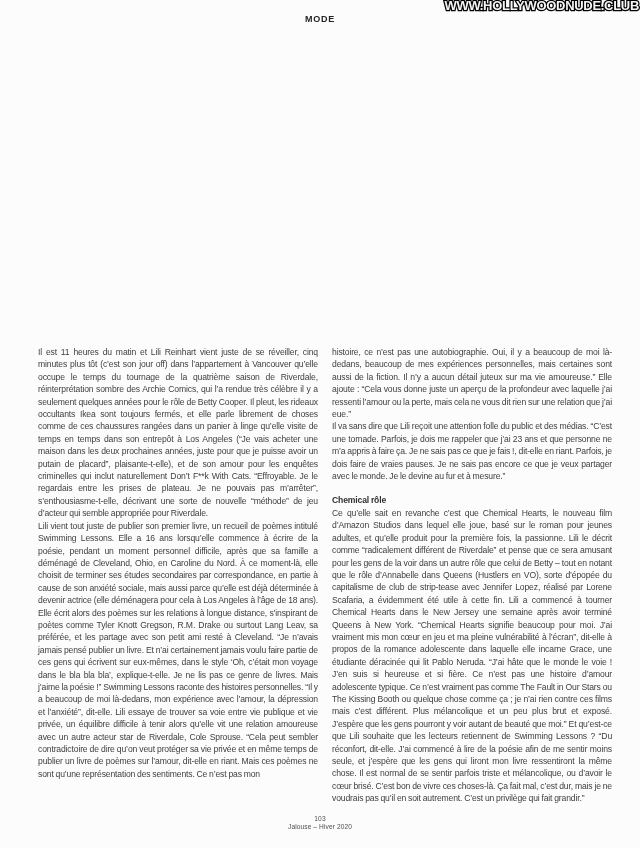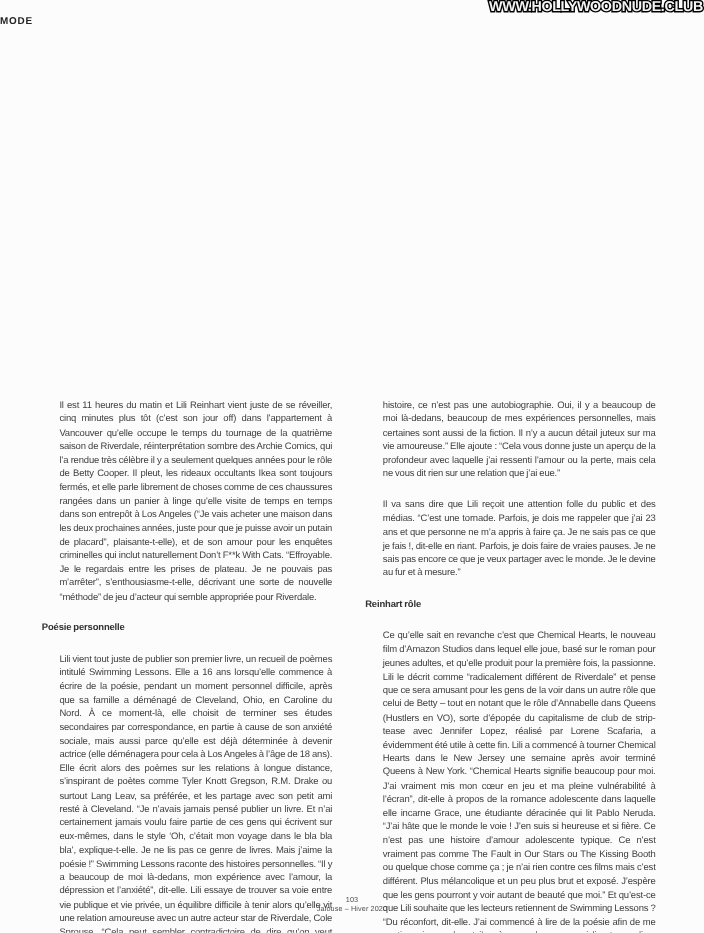--- a/index.html
+++ b/index.html
@@ -7,58 +7,57 @@
     width:640px;height:848px;background:#fcfcfc;position:relative;overflow:hidden;
     font-family:"Liberation Sans", sans-serif;
   }
   .page{position:absolute;left:0;top:0;width:640px;height:608px;}
   .watermark{
     position:absolute;top:-2px;right:1px;white-space:nowrap;
     font-size:13px;font-weight:bold;letter-spacing:-0.3px;
     color:#f4f4f4;-webkit-text-stroke:2.6px #000;paint-order:stroke fill;
   }
   .section-label{
-    position:absolute;top:14px;left:0;width:100%;
+    position:absolute;top:14px;left:0;width:100%;text-align:center;
     font-size:9px;font-weight:bold;letter-spacing:0.7px;color:#242424;
   }
   .columns{
     position:absolute;left:38px;top:346px;width:574px;
     display:flex;gap:14px;align-items:flex-start;
   }
   .col{
     width:280px;font-size:8.6px;line-height:12.4px;color:#3e3e3e;
     text-align:justify;letter-spacing:-0.15px;word-spacing:-0.35px;
   }
-  .block-p{margin:16px;}
+  .block-p{margin:0;}
   .block-h{margin:12px 0 0 0;font-weight:bold;color:#313131;}
   .it{}
   .footer{
     position:absolute;top:815px;left:0;width:100%;text-align:center;
     font-size:6.6px;line-height:8.2px;color:#4f4f4f;letter-spacing:0.1px;
   }
 </style>
 </head>
 <body>
 
 <div class="page">
 
   <div class="watermark">WWW.HOLLYWOODNUDE.CLUB</div>
 
   <div class="section-label">MODE</div>
 
   <div class="columns">
     <div class="col">
         <div class="block-p"><span>Il est 11 heures du matin et Lili Reinhart vient juste de se réveiller, cinq minutes plus tôt (c’est son jour off) dans l’appartement à Vancouver qu’elle occupe le temps du tournage de la quatrième saison de </span><span class="it">Riverdale</span><span>, réinterprétation sombre des </span><span class="it">Archie Comics</span><span>, qui l’a rendue très célèbre il y a seulement quelques années pour le rôle de Betty Cooper. Il pleut, les rideaux occultants Ikea sont toujours fermés, et elle parle librement de choses comme de ces chaussures rangées dans un panier à linge qu’elle visite de temps en temps dans son entrepôt à Los Angeles (</span><span class="it">“Je vais acheter une maison dans les deux prochaines années, juste pour que je puisse avoir un putain de placard”</span><span>, plaisante-t-elle), et de son amour pour les enquêtes criminelles qui inclut naturellement </span><span class="it">Don’t F**k With Cats. “Effroyable. Je le regardais entre les prises de plateau. Je ne pouvais pas m’arrêter”</span><span>, s’enthousiasme-t-elle, décrivant une sorte de nouvelle “méthode” de jeu d’acteur qui semble appropriée pour </span><span class="it">Riverdale</span><span>.</span></div>
-        <div class="block-h">Poésie personnelle</div>
         <div class="block-p"><span>Lili vient tout juste de publier son premier livre, un recueil de poèmes intitulé </span><span class="it">Swimming Lessons</span><span>. Elle a 16 ans lorsqu’elle commence à écrire de la poésie, pendant un moment personnel difficile, après que sa famille a déménagé de Cleveland, Ohio, en Caroline du Nord. À ce moment-là, elle choisit de terminer ses études secondaires par correspondance, en partie à cause de son anxiété sociale, mais aussi parce qu’elle est déjà déterminée à devenir actrice (elle déménagera pour cela à Los Angeles à l’âge de 18 ans). Elle écrit alors des poèmes sur les relations à longue distance, s’inspirant de poètes comme Tyler Knott Gregson, R.M. Drake ou surtout Lang Leav, sa préférée, et les partage avec son petit ami resté à Cleveland. </span><span class="it">“Je n’avais jamais pensé publier un livre. Et n’ai certainement jamais voulu faire partie de ces gens qui écrivent sur eux-mêmes, dans le style ‘Oh, c’était mon voyage dans le bla bla bla’, </span><span>explique-t-elle. </span><span class="it">Je ne lis pas ce genre de livres. Mais j’aime la poésie !” Swimming Lessons </span><span>raconte des histoires personnelles. </span><span class="it">“Il y a beaucoup de moi là-dedans, mon expérience avec l’amour, la dépression et l’anxiété”</span><span>, dit-elle. Lili essaye de trouver sa voie entre vie publique et vie privée, un équilibre difficile à tenir alors qu’elle vit une relation amoureuse avec un autre acteur star de </span><span class="it">Riverdale</span><span>, Cole Sprouse. </span><span class="it">“Cela peut sembler contradictoire de dire qu’on veut protéger sa vie privée et en même temps de publier un livre de poèmes sur l’amour, </span><span>dit-elle en riant. </span><span class="it">Mais ces poèmes ne sont qu’une représentation des sentiments. Ce n’est pas mon</span></div>
       </div>
     <div class="col">
         <div class="block-p"><span class="it">histoire, ce n’est pas une autobiographie. Oui, il y a beaucoup de moi là-dedans, beaucoup de mes expériences personnelles, mais certaines sont aussi de la fiction. Il n’y a aucun détail juteux sur ma vie amoureuse.” </span><span>Elle ajoute : </span><span class="it">“Cela vous donne juste un aperçu de la profondeur avec laquelle j’ai ressenti l’amour ou la perte, mais cela ne vous dit rien sur une relation que j’ai eue.”</span></div>
         <div class="block-p"><span>Il va sans dire que Lili reçoit une attention folle du public et des médias. </span><span class="it">“C’est une tornade. Parfois, je dois me rappeler que j’ai 23 ans et que personne ne m’a appris à faire ça. Je ne sais pas ce que je fais !, </span><span>dit-elle en riant. </span><span class="it">Parfois, je dois faire de vraies pauses. Je ne sais pas encore ce que je veux partager avec le monde. Je le devine au fur et à mesure.”</span></div>
-        <div class="block-h">Reinhart rôle</div>
+        <div class="block-h">Chemical rôle</div>
         <div class="block-p"><span>Ce qu’elle sait en revanche c’est que </span><span class="it">Chemical Hearts</span><span>, le nouveau film d’Amazon Studios dans lequel elle joue, basé sur le roman pour jeunes adultes, et qu’elle produit pour la première fois, la passionne. Lili le décrit comme </span><span class="it">“radicalement différent de </span><span>Riverdale” et pense que ce sera amusant pour les gens de la voir dans un autre rôle que celui de Betty – tout en notant que le rôle d’Annabelle dans </span><span class="it">Queens</span><span> (</span><span class="it">Hustlers</span><span> en VO), sorte d’épopée du capitalisme de club de strip-tease avec Jennifer Lopez, réalisé par Lorene Scafaria, a évidemment été utile à cette fin. Lili a commencé à tourner </span><span class="it">Chemical Hearts</span><span> dans le New Jersey une semaine après avoir terminé </span><span class="it">Queens</span><span> à New York. </span><span class="it">“Chemical Hearts signifie beaucoup pour moi. J’ai vraiment mis mon cœur en jeu et ma pleine vulnérabilité à l’écran”</span><span>, dit-elle à propos de la romance adolescente dans laquelle elle incarne Grace, une étudiante déracinée qui lit Pablo Neruda. </span><span class="it">“J’ai hâte que le monde le voie ! J’en suis si heureuse et si fière. Ce n’est pas une histoire d’amour adolescente typique. Ce n’est vraiment pas comme </span><span>The Fault in Our Stars </span><span class="it">ou </span><span>The Kissing Booth </span><span class="it">ou quelque chose comme ça ; je n’ai rien contre ces films mais c’est différent. Plus mélancolique et un peu plus brut et exposé. J’espère que les gens pourront y voir autant de beauté que moi.” </span><span>Et qu’est-ce que Lili souhaite que les lecteurs retiennent de </span><span class="it">Swimming Lessons</span><span> ? </span><span class="it">“Du réconfort, </span><span>dit-elle. </span><span class="it">J’ai commencé à lire de la poésie afin de me sentir moins seule, et j’espère que les gens qui liront mon livre ressentiront la même chose. Il est normal de se sentir parfois triste et mélancolique, ou d’avoir le cœur brisé. C’est bon de vivre ces choses-là. Ça fait mal, c’est dur, mais je ne voudrais pas qu’il en soit autrement. C’est un privilège qui fait grandir.”</span></div>
       </div>
   </div>
 
   <div class="footer">
     <div>103</div>
     <div>Jalouse – Hiver 2020</div>
   </div>
 
 </div>

